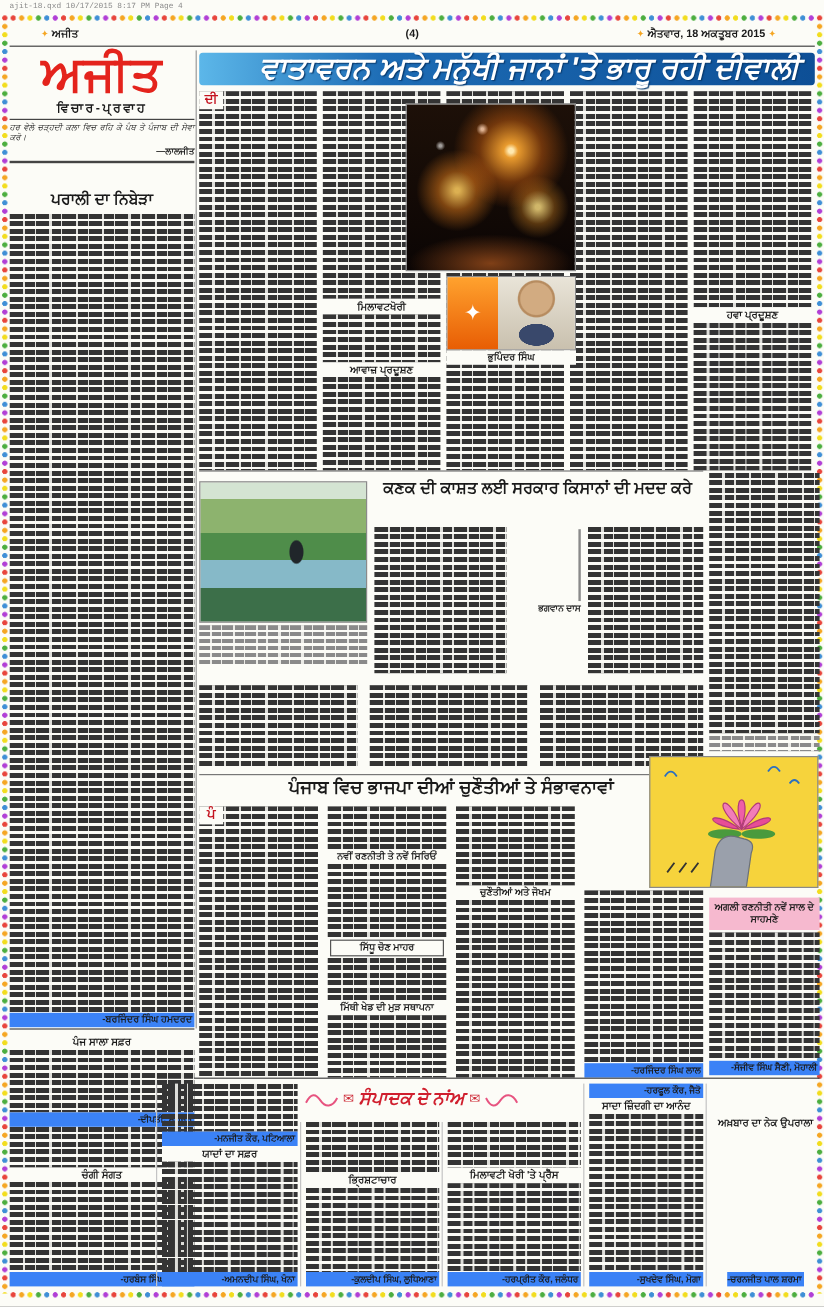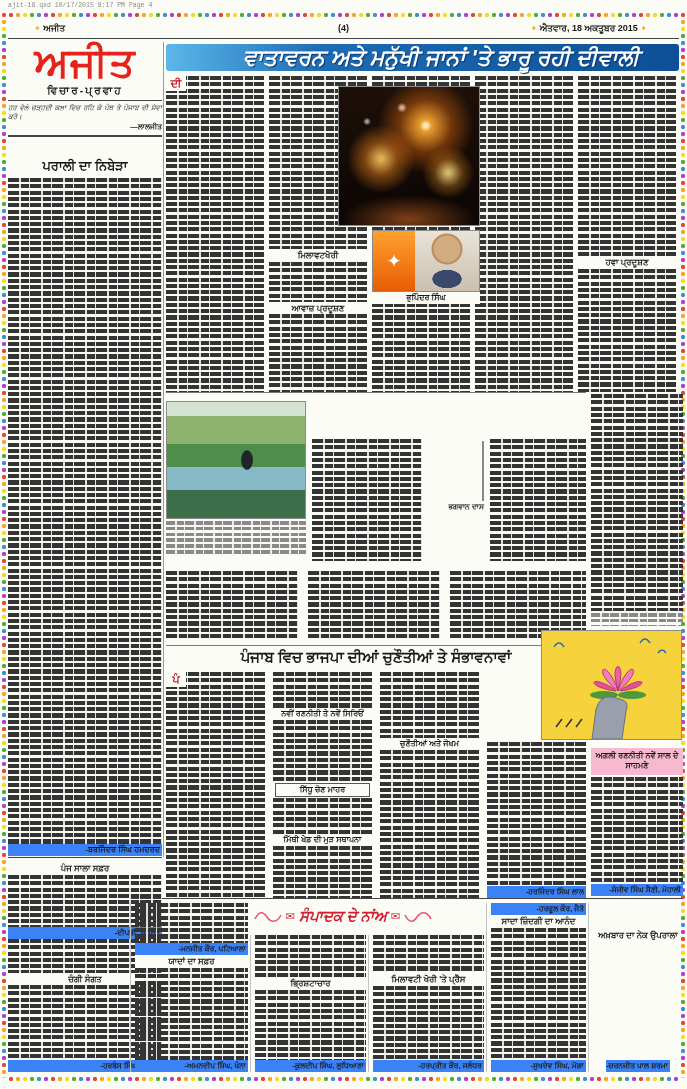--- a/index.html
+++ b/index.html
@@ -44,21 +44,21 @@
   .hdr{font-size:9px;font-weight:bold;white-space:nowrap;}
   .hdr .dm{color:#f5a623;font-size:8px;}
 
   .logo{font-size:40px;line-height:1;font-weight:bold;color:#e4231c;text-align:center;letter-spacing:1px;}
   .tagline{font-size:10.5px;font-weight:bold;text-align:center;letter-spacing:2px;margin-top:2px;}
   .motto{font-size:7px;font-style:italic;line-height:1.35;color:#222;text-align:justify;}
   .motto-by{font-size:7.5px;font-weight:bold;text-align:right;}
 
   .band{background:linear-gradient(90deg,#5cb7e9 0%,#1d6cb5 30%,#0d4f96 100%);border-radius:3px;
         display:flex;align-items:center;justify-content:center;}
-  .band span{color:#fff;font-weight:bold;font-style:italic;font-size:22px;white-space:nowrap;text-shadow:1px 1px 1px #083a6e;margin-left:37px;}
+  .band span{color:#fff;font-weight:bold;font-style:italic;font-size:25px;white-space:nowrap;text-shadow:1px 1px 1px #083a6e;margin-left:37px;}
 
   .ed-title{font-size:13px;font-weight:bold;text-align:center;}
   .art-head{font-weight:bold;text-align:center;line-height:1.15;}
   .dropcap{position:absolute;left:0;top:0;width:20px;height:15px;background:#fcfcf7;color:#c41420;
            font-size:11px;font-weight:bold;line-height:15px;text-align:center;z-index:3;}
 
   .photo-frame{border:1px solid #8a8a8a;box-sizing:border-box;}
   .fireworks{background:
       radial-gradient(circle at 62% 28%,#ffe9b0 0 2px,rgba(255,170,50,.9) 6px,rgba(255,120,20,.38) 26px,rgba(0,0,0,0) 48px),
       radial-gradient(circle at 30% 52%,rgba(255,205,95,.85) 0 2px,rgba(255,140,30,.45) 16px,rgba(0,0,0,0) 34px),
@@ -168,20 +168,21 @@
       <div class="face grow"></div>
     </div>
     <div class="sub" style="font-size:8px;">ਭੁਪਿੰਦਰ ਸਿੰਘ</div>
   </div>
 
   <div class="abs" style="left:166px;top:392px;width:420px;height:250px;border-top:1px solid #777;">
     <div class="abs col" style="left:0;top:8px;width:140px;">
       <div class="photo-frame farm" style="height:118px;"></div>
       <div class="tx-light" style="height:34px;margin-top:2px;"></div>
     </div>
+    <div class="abs art-head" style="left:146px;top:6px;width:272px;font-size:13.5px;">ਕਣਕ ਦੀ ਕਾਸ਼ਤ ਲਈ ਸਰਕਾਰ ਕਿਸਾਨਾਂ ਦੀ ਮਦਦ ਕਰੇ</div>
     <div class="abs tx" style="left:146px;top:46px;width:110px;height:122px;"></div>
     <div class="abs col" style="left:262px;top:48px;width:56px;align-items:flex-end;">
       <div class="photo-frame face" style="height:60px;"></div>
       <div class="sub" style="font-size:7.5px;">ਭਗਵਾਨ ਦਾਸ</div>
     </div>
     <div class="abs tx" style="left:324px;top:46px;width:96px;height:122px;"></div>
     <div class="abs tx" style="left:0;top:178px;width:132px;height:68px;"></div>
     <div class="abs tx" style="left:142px;top:178px;width:132px;height:68px;"></div>
     <div class="abs tx" style="left:284px;top:178px;width:136px;height:68px;"></div>
   </div>

